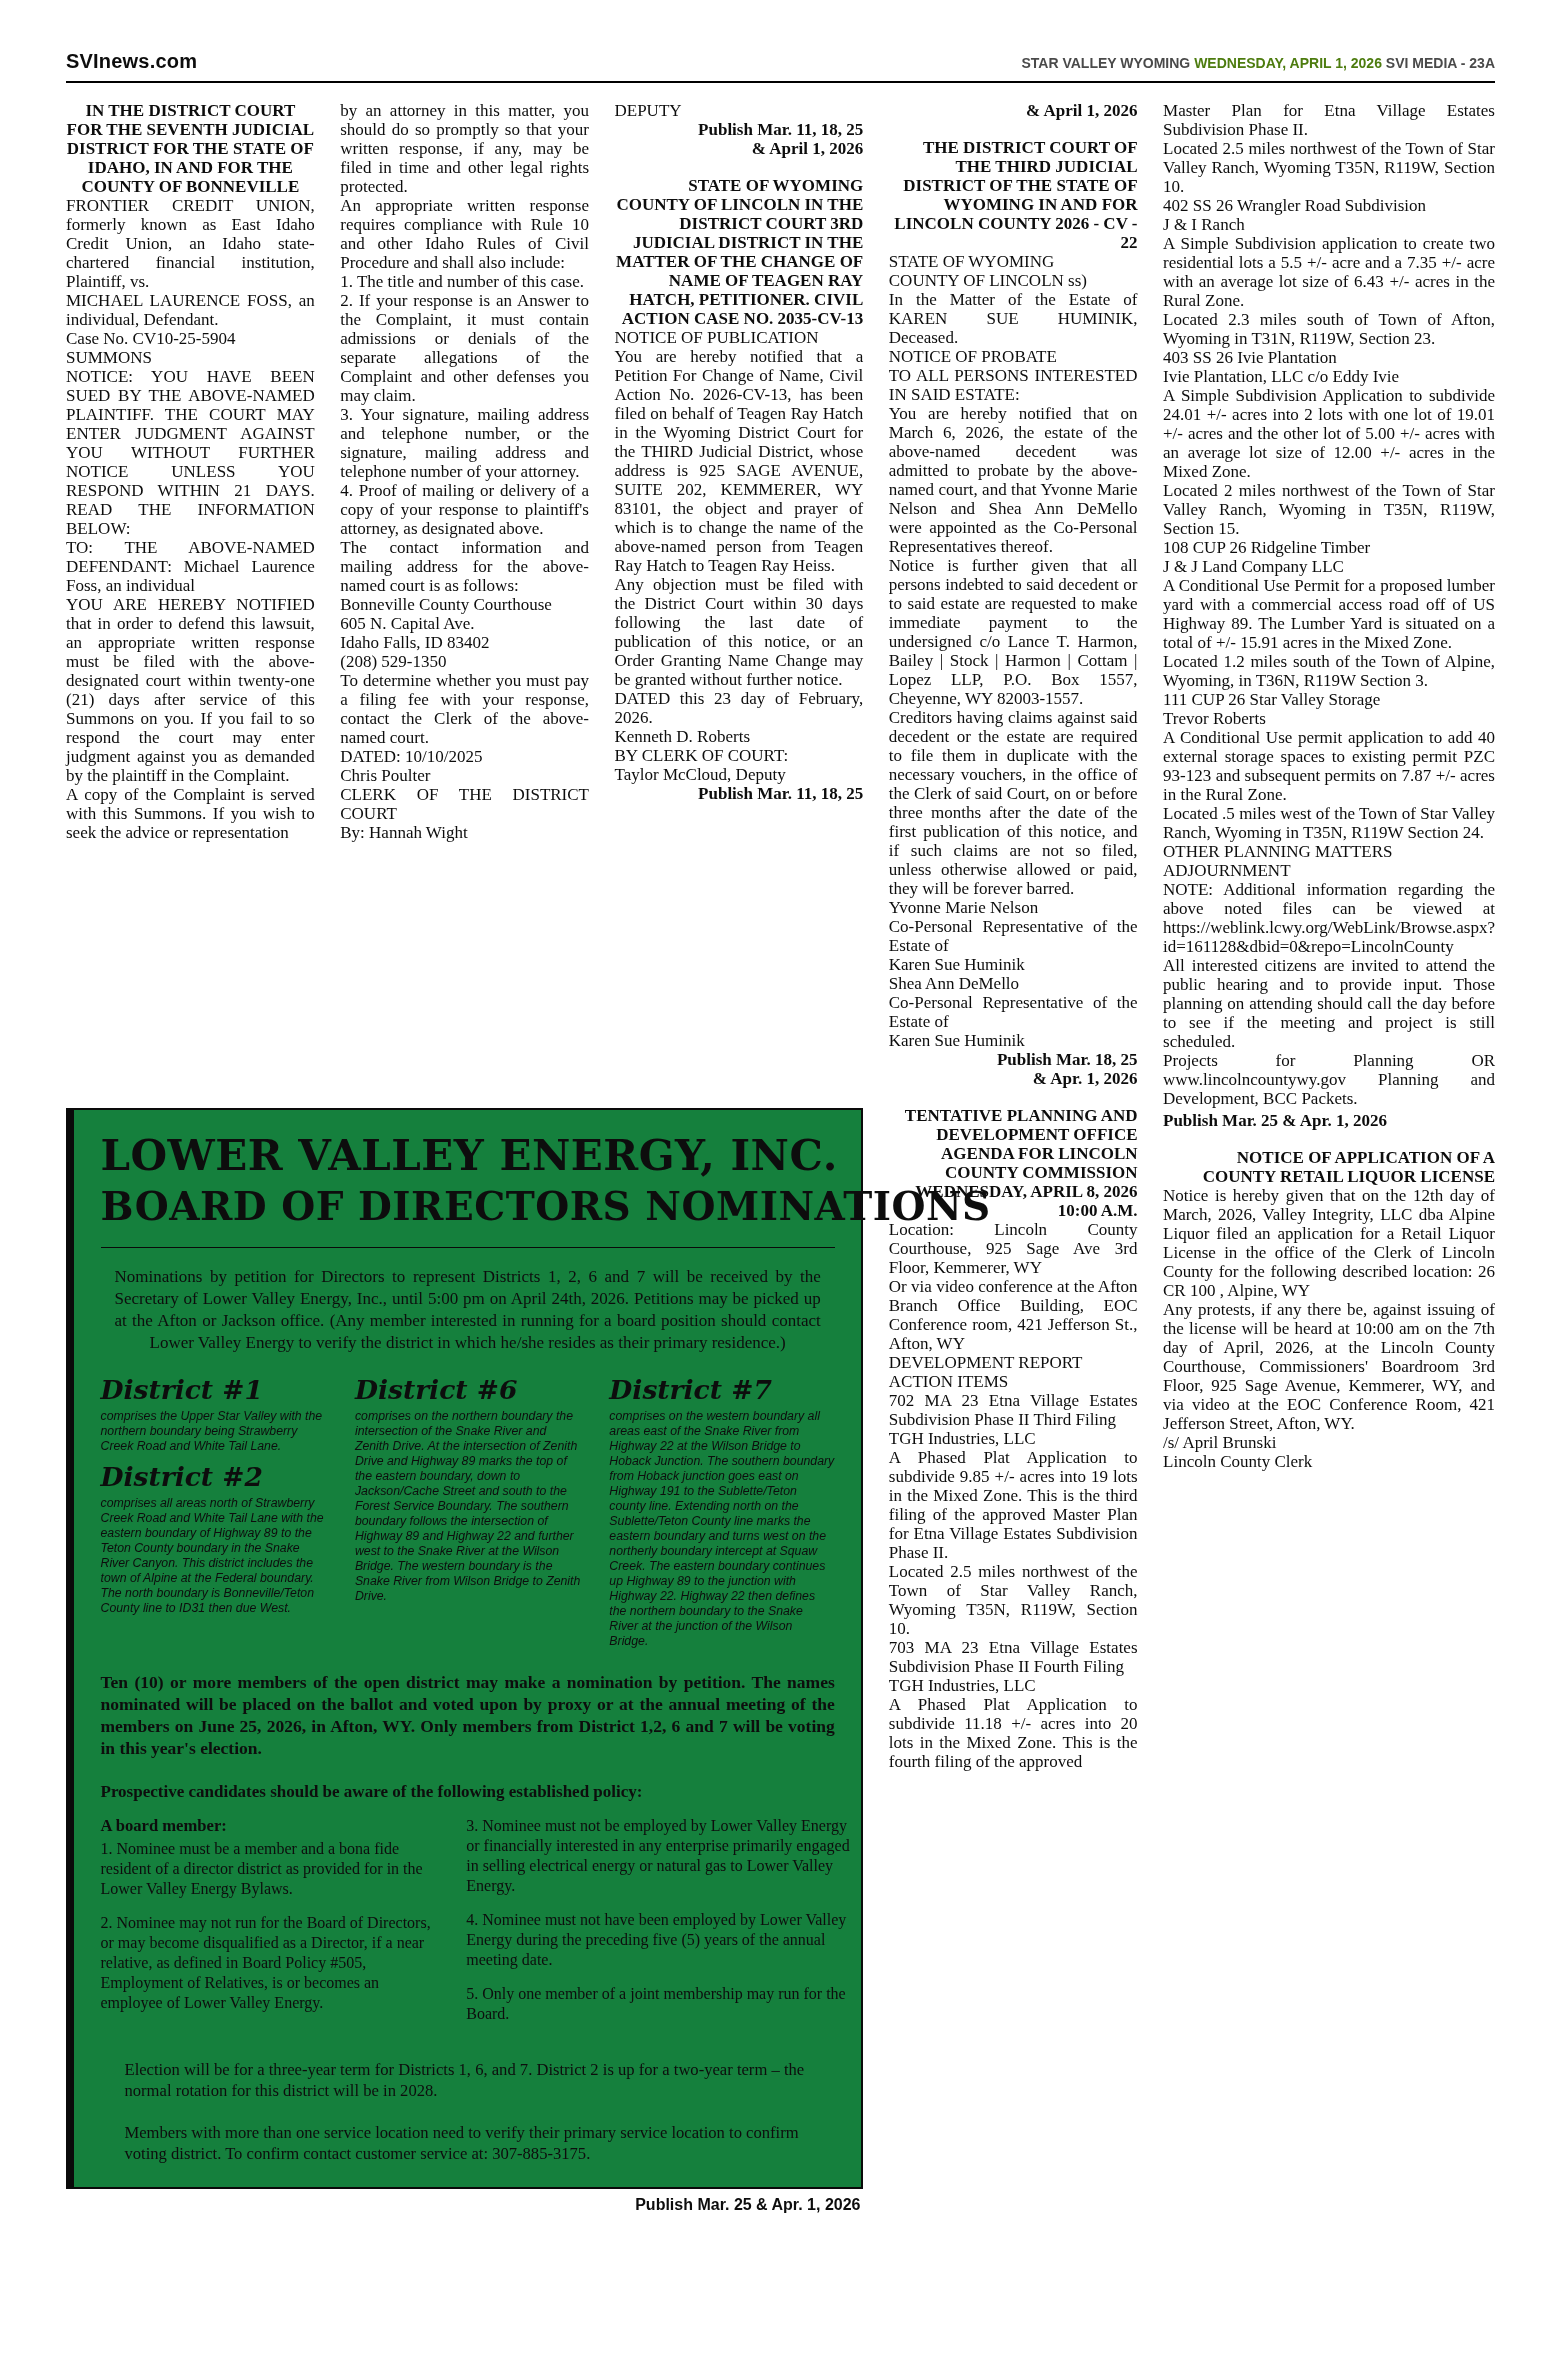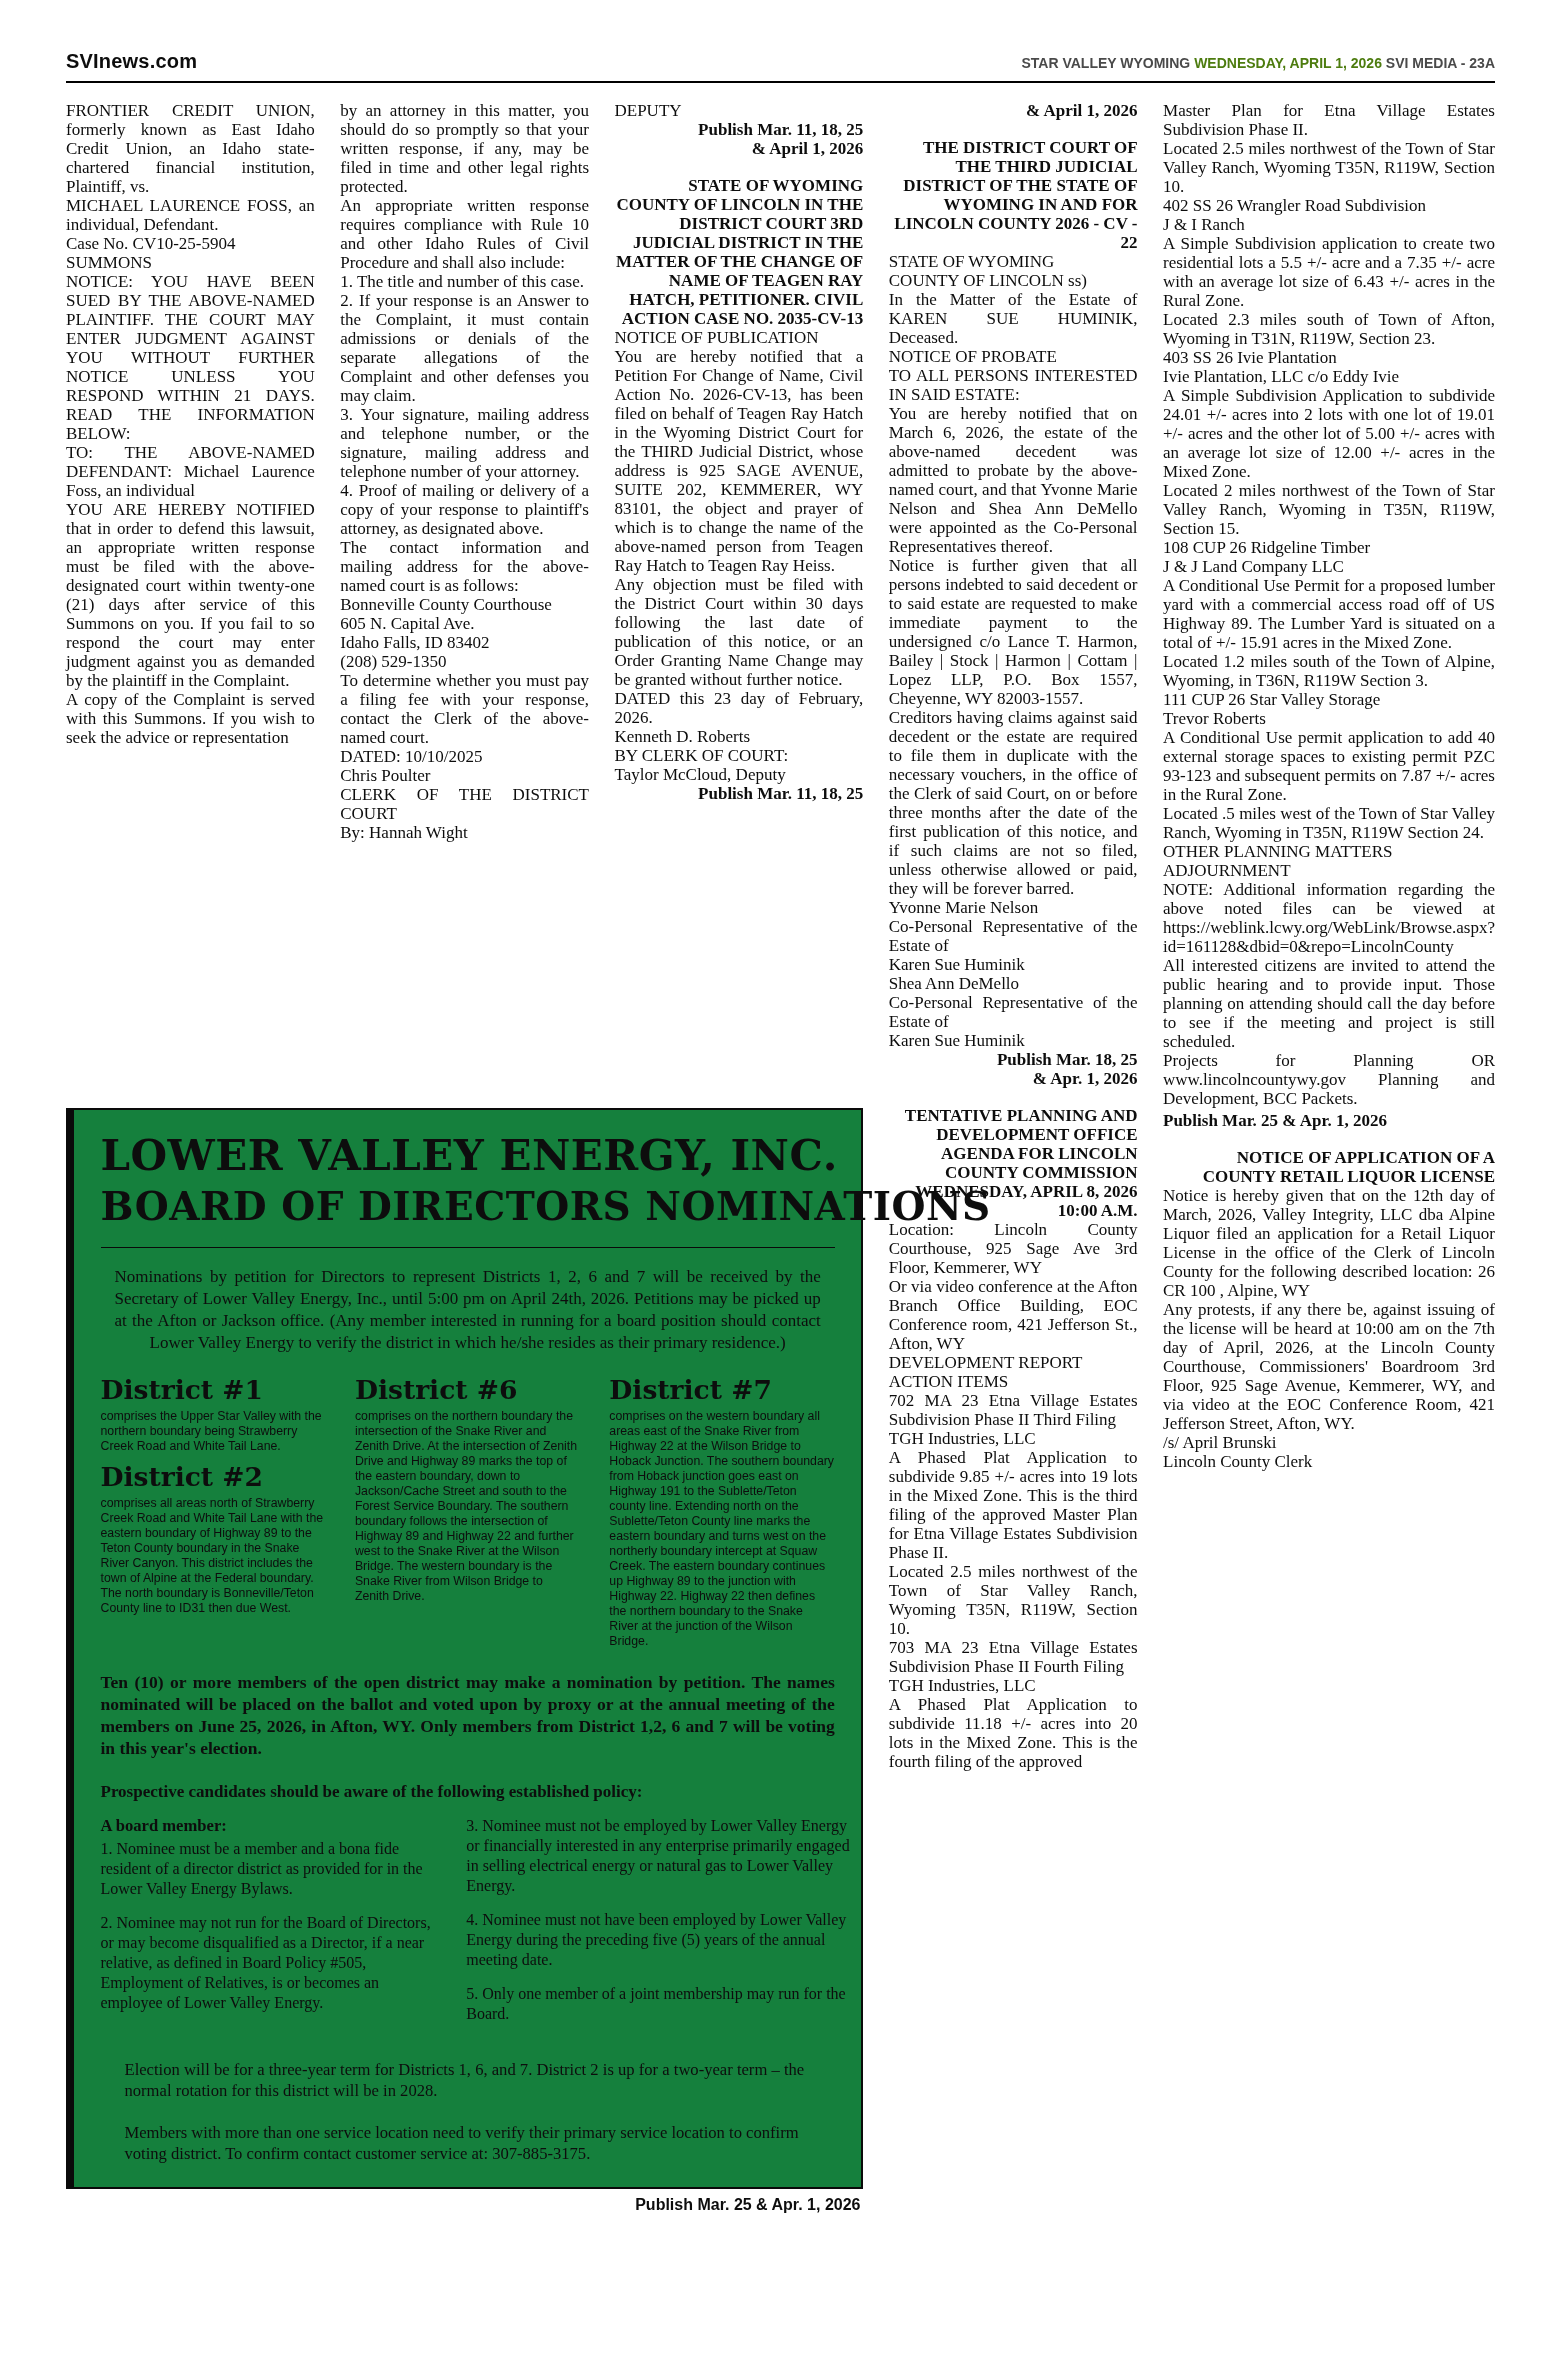--- a/index.html
+++ b/index.html
@@ -39,21 +39,21 @@
   .ad-title-block { border-bottom:1.9px solid #0a0a0a; padding-bottom:16px; }
   .ad-title {
     font-family:"DejaVu Serif", serif; font-weight:700; text-align:center;
     font-size:42px; line-height:1.25; letter-spacing:0.5px; white-space:nowrap;
   }
   .ad-title2 { font-size:39px; }
   .ad-intro {
     font-size:17px; line-height:22px; margin:18px 14px 0;
     text-align:justify; text-align-last:center;
   }
-  .ad-districts { display:grid; grid-template-columns:repeat(3,1fr); column-gap:29px; margin-top:21px; }
+  .ad-districts { display:grid; grid-template-columns:repeat(3,1fr); column-gap:29px; margin-top:21px;font-style:italic; }
   .d-head { font-family:"DejaVu Serif", serif; font-weight:700; font-size:26.5px; line-height:1.1; margin:8.5px 0 4.7px; }
   .d-head:first-child { margin-top:0; }
   .d-text { font-family:"Liberation Sans", sans-serif; font-size:12.3px; line-height:15px; text-align:left; }
   .ad-bold-note { font-weight:700; font-size:17.5px; line-height:22px; margin-top:22px; text-align:justify; }
   .ad-policy-intro { font-weight:700; font-size:17px; margin-top:23px; }
   .ad-policy-cols { display:grid; grid-template-columns:46% 54%; column-gap:28px; margin-top:14px; }
   .ad-board-label { font-weight:700; font-size:16.6px; margin-bottom:3px; }
   .ad-box .para.s-item { font-size:16px; line-height:20px; text-align:left; margin-bottom:14px; }
   .ad-note { font-size:16.6px; line-height:21px; margin-top:21px; text-align:left;margin-left:24px; }
   .ad-publish {
@@ -69,20 +69,21 @@
   <header class="masthead">
     <span class="site">SVInews.com</span>
     <span class="issue"><span>STAR VALLEY WYOMING </span><span class="date">WEDNESDAY, APRIL 1, 2026</span><span> SVI MEDIA - 23A</span></span>
   </header>
 
   <main class="content">
 
     <div class="left-block">
       <div class="top3">
         <div class="col">
+            <p class="para s-h">IN THE DISTRICT COURT FOR THE SEVENTH JUDICIAL DISTRICT FOR THE STATE OF IDAHO, IN AND FOR THE COUNTY OF BONNEVILLE</p>
             <p class="para s-j">FRONTIER CREDIT UNION, formerly known as East Idaho Credit Union, an Idaho state-chartered financial institution, Plaintiff, vs.</p>
             <p class="para s-j">MICHAEL LAURENCE FOSS, an individual, Defendant.</p>
             <p class="para s-p">Case No. CV10-25-5904</p>
             <p class="para s-p">SUMMONS</p>
             <p class="para s-j">NOTICE: YOU HAVE BEEN SUED BY THE ABOVE-NAMED PLAINTIFF. THE COURT MAY ENTER JUDGMENT AGAINST YOU WITHOUT FURTHER NOTICE UNLESS YOU RESPOND WITHIN 21 DAYS. READ THE INFORMATION BELOW:</p>
             <p class="para s-j">TO: THE ABOVE-NAMED DEFENDANT: Michael Laurence Foss, an individual</p>
             <p class="para s-j">YOU ARE HEREBY NOTIFIED that in order to defend this lawsuit, an appropriate written response must be filed with the above-designated court within twenty-one (21) days after service of this Summons on you. If you fail to so respond the court may enter judgment against you as demanded by the plaintiff in the Complaint.</p>
             <p class="para s-j">A copy of the Complaint is served with this Summons. If you wish to seek the advice or representation</p>
           </div>
         <div class="col">

